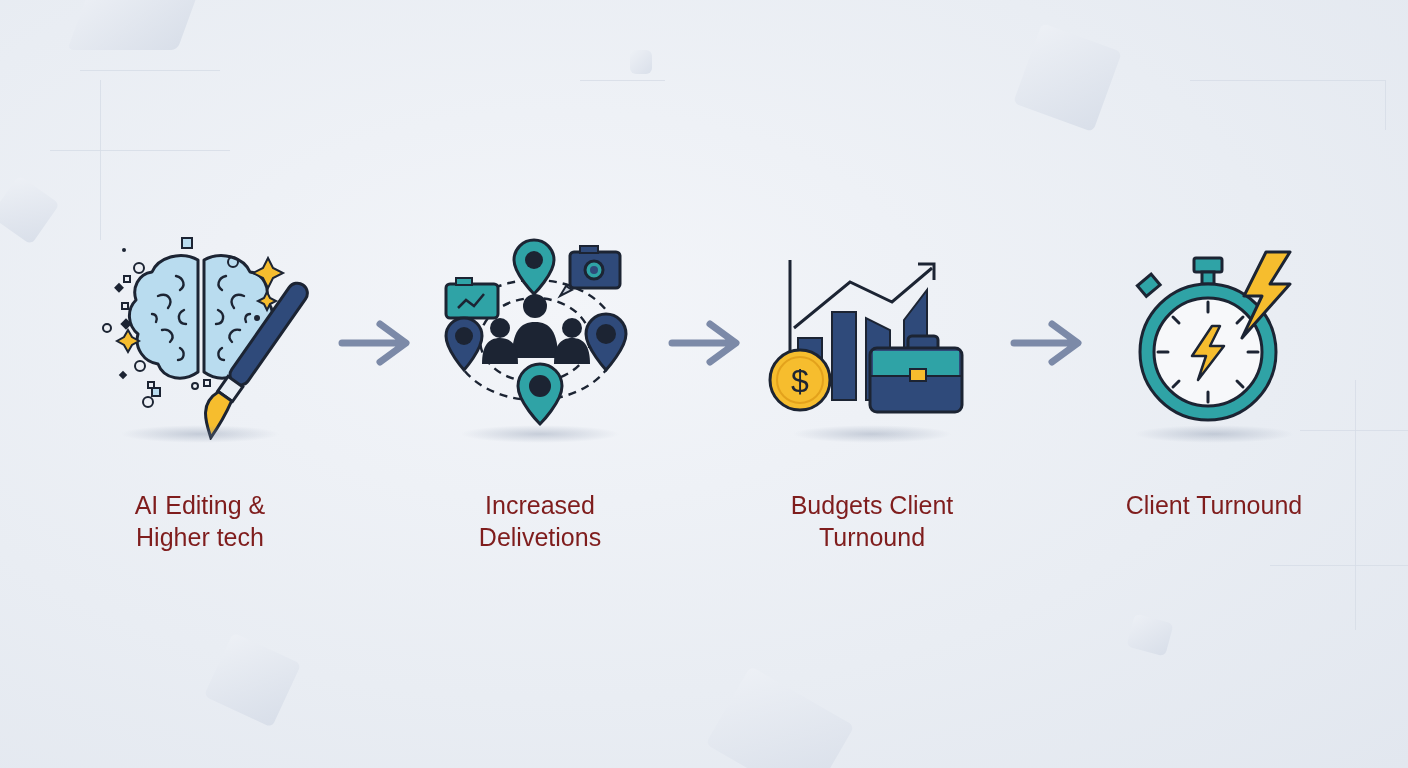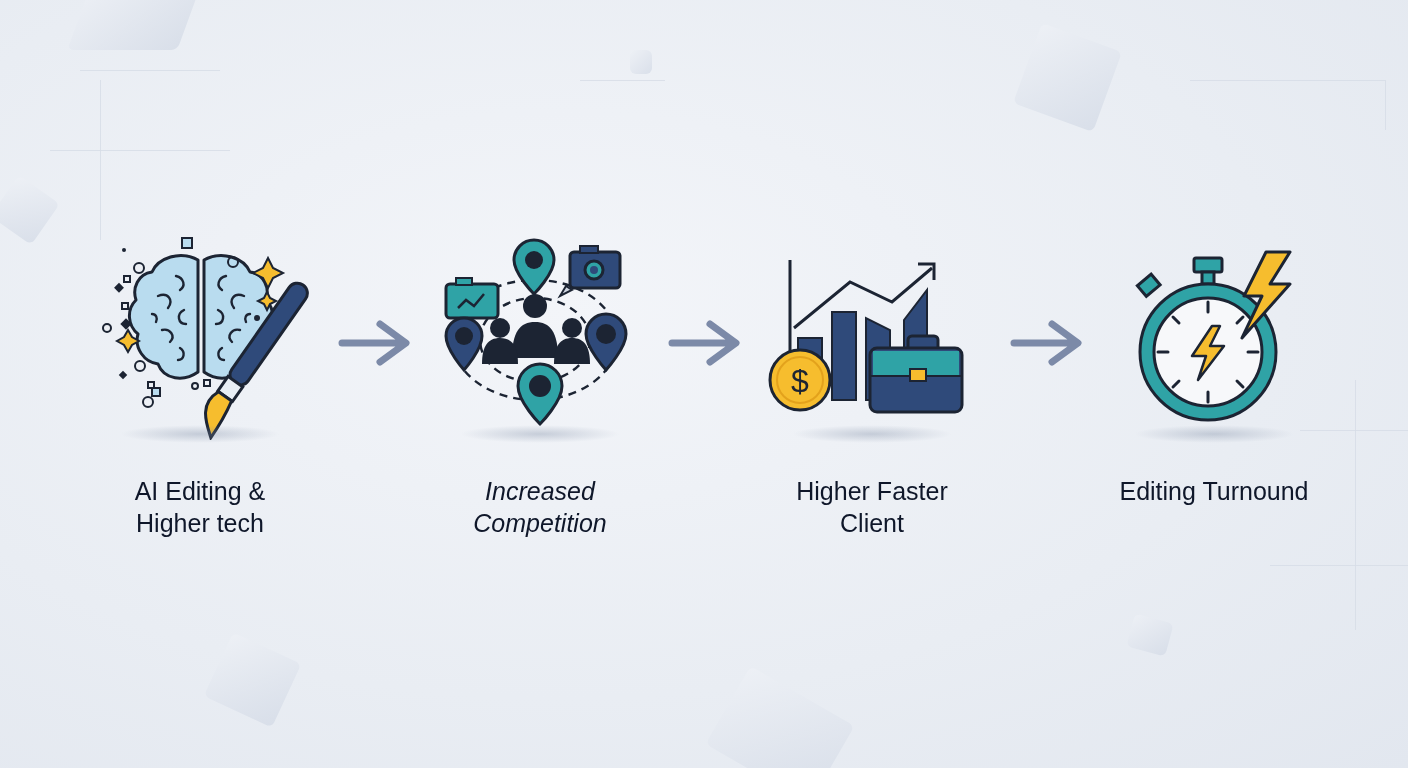--- a/index.html
+++ b/index.html
@@ -7,22 +7,22 @@
     width: 1408px; height: 768px; overflow: hidden; position: relative;
     background: radial-gradient(ellipse at 40% 40%, #f3f5f9 0%, #e9edf3 60%, #e2e7ef 100%);
     font-family: "Liberation Sans", "DejaVu Sans", sans-serif;
   }
   .cube { position: absolute; background: linear-gradient(135deg, #eef1f6, #d3dae6); opacity: .75; border-radius: 6px; }
   .gridline { position: absolute; background: #d6dce6; opacity: .8; }
   .step { position: absolute; top: 230px; width: 240px; height: 320px; }
   .icon-wrap { position: absolute; left: 0; top: 0; width: 240px; height: 210px; }
   .shadow { position: absolute; left: 40px; top: 195px; width: 160px; height: 18px;
     background: radial-gradient(ellipse, rgba(120,135,160,.35) 0%, rgba(120,135,160,0) 70%); }
-  .label { position: absolute; left: 0; top: 245px; width: 240px; text-align: center;
-    font-size: 25px; line-height: 32px; color: #0f172a; }
+  .label { position: absolute; left: 0; top: 259px; width: 240px; text-align: center;
+    font-size: 25px; line-height: 32px; color: #7f1d1d; }
   .arrow { position: absolute; top: 318px; width: 80px; height: 50px; }
 </style>
 </head>
 <body>
 
 <div class="cube" style="left:80px;top:-20px;width:110px;height:70px;transform:skew(-20deg);"></div>
 <div class="cube" style="left:630px;top:50px;width:22px;height:24px;"></div>
 <div class="cube" style="left:1025px;top:35px;width:85px;height:85px;transform:rotate(20deg);"></div>
 <div class="cube" style="left:0px;top:185px;width:50px;height:50px;transform:rotate(35deg);"></div>
 <div class="cube" style="left:215px;top:645px;width:75px;height:70px;transform:rotate(25deg);"></div>
@@ -98,21 +98,21 @@
     <div>Higher tech</div>
   </div>
 </div>
 
 <div class="arrow" style="left:336px;">
   <svg width="80" height="50" viewBox="0 0 80 50">
       <path d="M6 25 H68 M44 6 L70 25 L44 44" fill="none" stroke="#7c8aa8" stroke-width="7" stroke-linecap="round" stroke-linejoin="round"></path>
     </svg>
 </div>
 
-<div class="step" style="left:420px;font-style:italic;">
+<div class="step" style="left:420px;">
   <div class="icon-wrap">
     <svg width="240" height="210" viewBox="0 0 240 210">
       <g fill="none" stroke="#1c2433" stroke-width="2.4" stroke-dasharray="8 6">
         <ellipse cx="115" cy="110" rx="82" ry="60"></ellipse>
         <ellipse cx="115" cy="110" rx="55" ry="42"></ellipse>
       </g>
       <rect x="26" y="54" width="52" height="34" rx="4" fill="#2fa3a6" stroke="#1c2433" stroke-width="3"></rect>
       <rect x="36" y="48" width="16" height="7" fill="#2fa3a6" stroke="#1c2433" stroke-width="2"></rect>
       <path d="M38 78 l8 -8 l8 6 l10 -12" fill="none" stroke="#1c2433" stroke-width="2.5"></path>
       <rect x="150" y="22" width="50" height="36" rx="4" fill="#2f4a7a" stroke="#1c2433" stroke-width="3"></rect>
@@ -134,21 +134,21 @@
         <circle cx="152" cy="98" r="10"></circle>
           <path d="M134 134 c0 -18 6 -26 18 -26 c12 0 18 8 18 26 z"></path>
       </g>
       <path d="M120 134 a22 22 0 0 1 22 22 c0 16 -22 38 -22 38 c0 0 -22 -22 -22 -38 a22 22 0 0 1 22 -22 z" fill="#2fa3a6" stroke="#1c2433" stroke-width="3"></path>
       <circle cx="120" cy="156" r="11" fill="#1c2433"></circle>
     </svg>
   </div>
   <div class="shadow"></div>
   <div class="label">
     <div>Increased</div>
-    <div>Competition</div>
+    <div>Delivetions</div>
   </div>
 </div>
 
 <div class="arrow" style="left:666px;">
   <svg width="80" height="50" viewBox="0 0 80 50">
       <path d="M6 25 H68 M44 6 L70 25 L44 44" fill="none" stroke="#7c8aa8" stroke-width="7" stroke-linecap="round" stroke-linejoin="round"></path>
     </svg>
 </div>
 
 <div class="step" style="left:752px;">
@@ -166,22 +166,22 @@
       <text x="48" y="162" font-family="Liberation Sans, sans-serif" font-size="32" text-anchor="middle" fill="#1c2433">$</text>
       <rect x="156" y="106" width="30" height="18" rx="4" fill="#2f4a7a" stroke="#1c2433" stroke-width="3"></rect>
       <rect x="118" y="118" width="92" height="64" rx="7" fill="#2f4a7a" stroke="#1c2433" stroke-width="3"></rect>
       <path d="M121 121 H207 V145 H121 Z" fill="#2fa3a6"></path>
       <line x1="118" y1="146" x2="210" y2="146" stroke="#1c2433" stroke-width="2"></line>
       <rect x="158" y="139" width="16" height="12" fill="#f6bd2e" stroke="#1c2433" stroke-width="2"></rect>
     </svg>
   </div>
   <div class="shadow"></div>
   <div class="label">
-    <div>Higher Faster</div>
-    <div>Client</div>
+    <div>Budgets Client</div>
+    <div>Turnound</div>
   </div>
 </div>
 
 <div class="arrow" style="left:1008px;">
   <svg width="80" height="50" viewBox="0 0 80 50">
       <path d="M6 25 H68 M44 6 L70 25 L44 44" fill="none" stroke="#7c8aa8" stroke-width="7" stroke-linecap="round" stroke-linejoin="round"></path>
     </svg>
 </div>
 
 <div class="step" style="left:1094px;">
@@ -203,15 +203,15 @@
           <line x1="149" y1="157" x2="143" y2="151"></line>
         <line x1="79" y1="157" x2="85" y2="151"></line>
           <line x1="149" y1="87" x2="143" y2="93"></line>
       </g>
       <path d="M118 96 L98 126 H112 L104 150 L130 116 H116 L126 96 Z" fill="#f6bd2e" stroke="#1c2433" stroke-width="2.5" stroke-linejoin="round"></path>
       <path d="M172 22 L150 66 H168 L148 108 L196 54 H176 L196 22 Z" fill="#f6bd2e" stroke="#1c2433" stroke-width="3" stroke-linejoin="round"></path>
     </svg>
   </div>
   <div class="shadow"></div>
   <div class="label">
-    <div>Editing Turnound</div>
+    <div>Client Turnound</div>
   </div>
 </div>
 
 </body></html>

